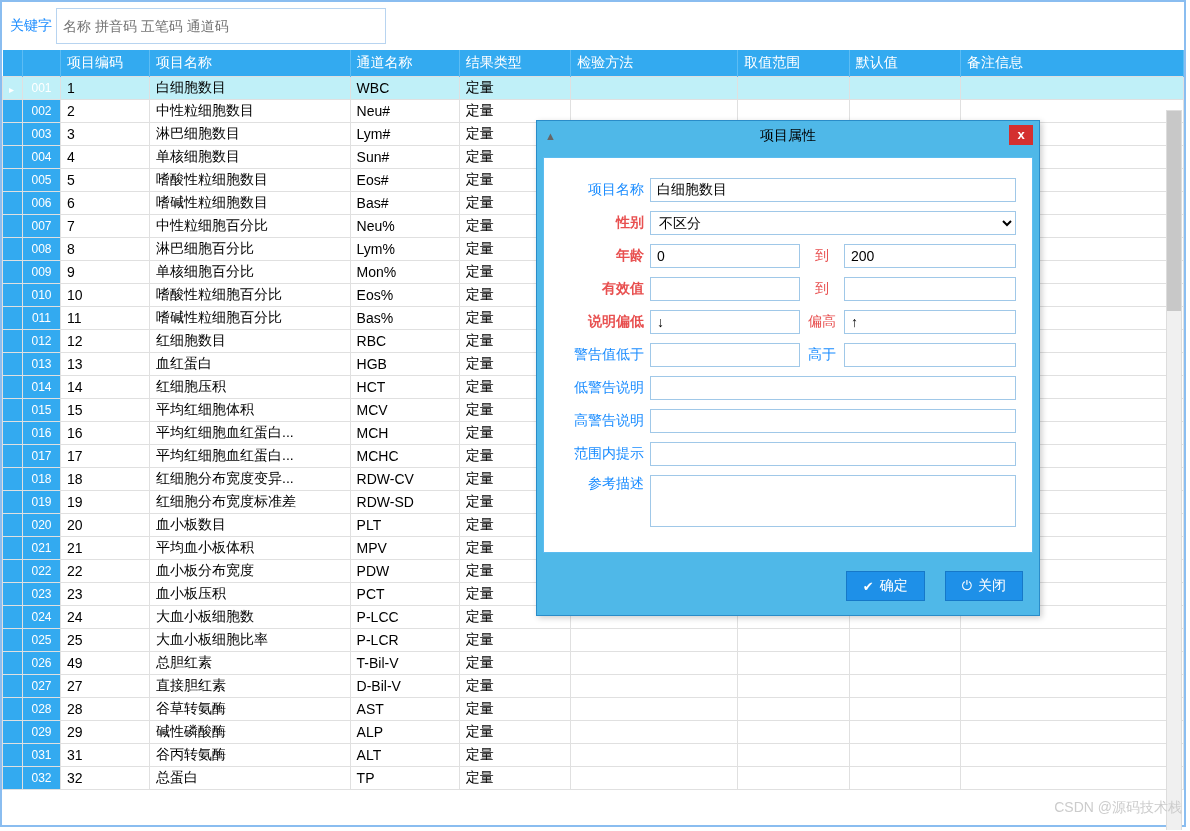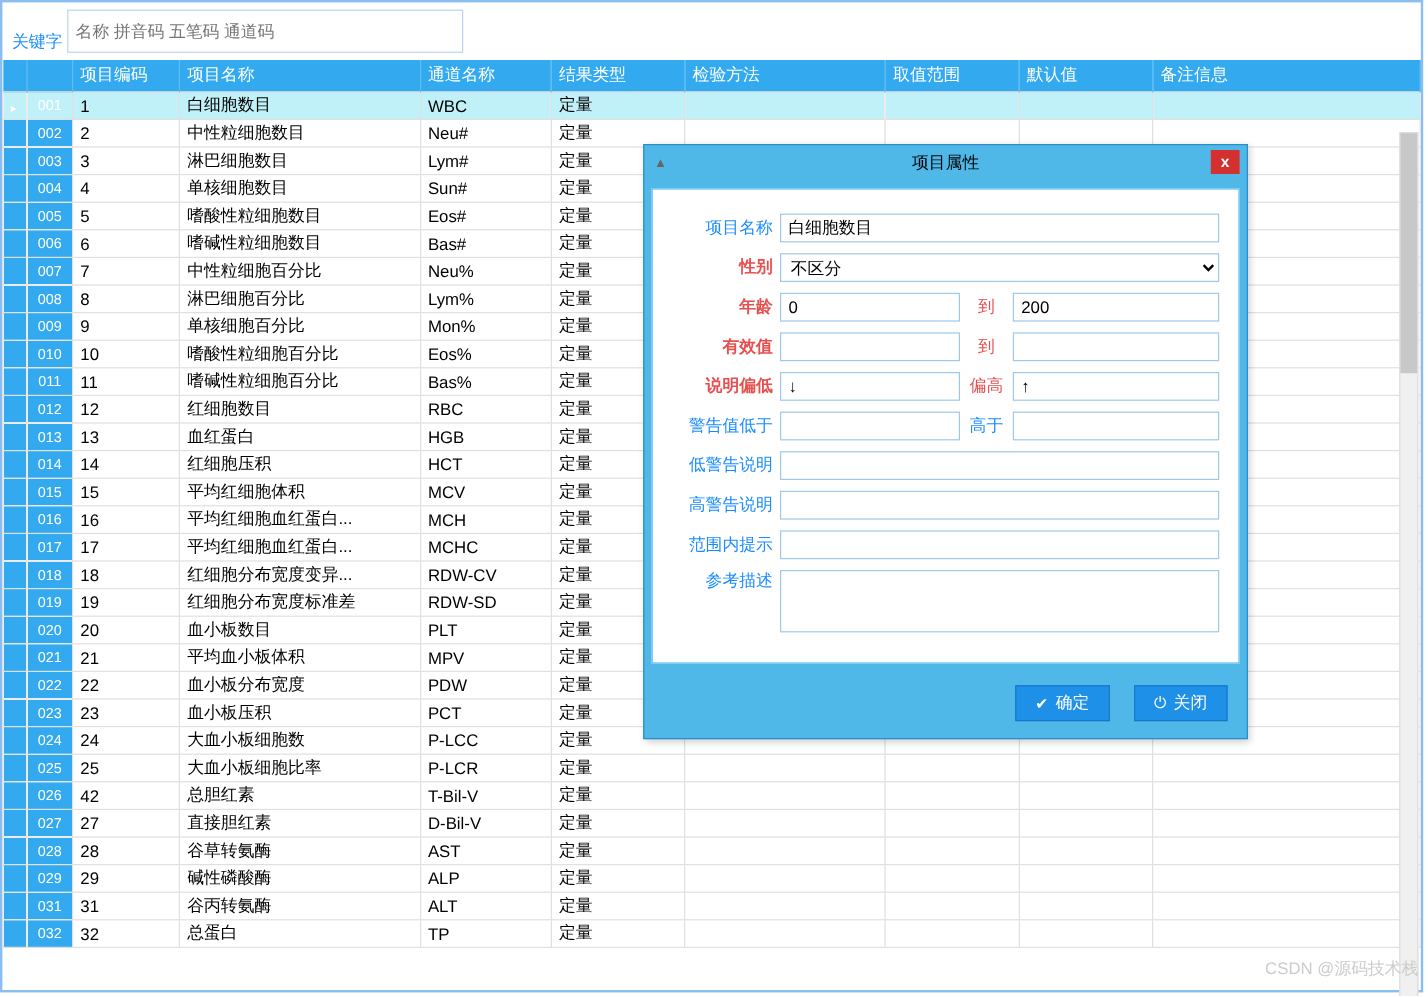--- a/index.html
+++ b/index.html
@@ -15,21 +15,21 @@
 .main-frame {
   border: 2px solid #8abdf0;
   width: 1186px;
   height: 827px;
   background: #fff;
   position: relative;
 }
 .search-bar {
   padding: 6px 8px;
   display: flex;
-  align-items: flex-end;
+  align-items: center;
   gap: 4px;
 }
 .search-label { color: #1a8cff; font-size: 14px; }
 .search-input {
   width: 330px;
   height: 36px;
   border: 1px solid #b8d4f0;
   padding: 2px 6px;
   font-size: 14px;
   color: #999;
@@ -548,21 +548,21 @@
             <td>P-LCR</td>
             <td>定量</td>
             <td></td>
             <td></td>
             <td></td>
             <td></td>
           </tr>
           <tr>
             <td class="col-marker"></td>
             <td class="col-num">026</td>
-            <td>42</td>
+            <td>49</td>
             <td>总胆红素</td>
             <td>T-Bil-V</td>
             <td>定量</td>
             <td></td>
             <td></td>
             <td></td>
             <td></td>
           </tr>
           <tr>
             <td class="col-marker"></td>

